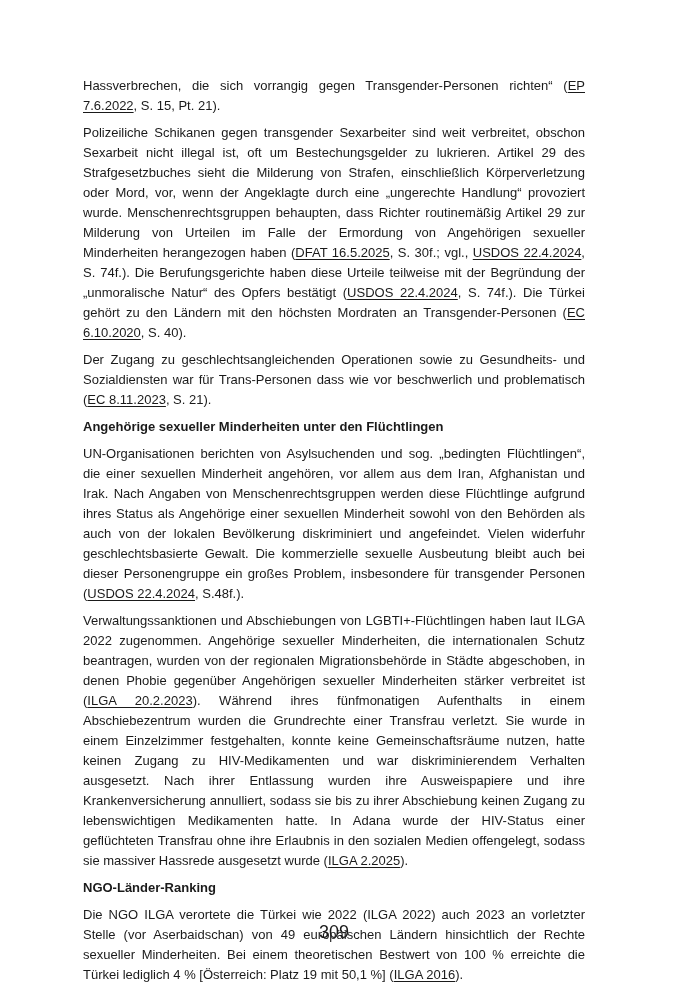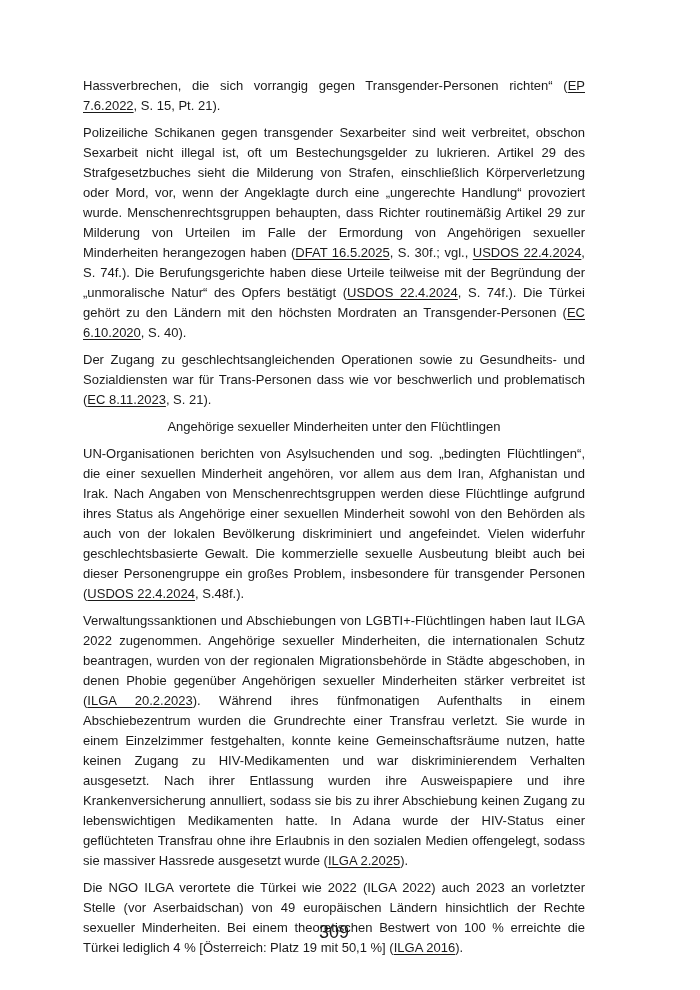--- a/index.html
+++ b/index.html
@@ -28,23 +28,23 @@
   }
   .para {
     font-size: 13px;
     line-height: 20px;
     text-align: justify;
     margin: 0 0 7px 0;
   }
   .heading {
     font-size: 13px;
     line-height: 20px;
-    font-weight: normal;
+    font-weight: bold;
     margin: 0 0 7px 0;
-    text-align: center;
+    text-align: left;
   }
   .ref-link {
     text-decoration: underline;
     text-underline-offset: 2px;
     text-decoration-thickness: 1px;
     color: inherit;
     cursor: pointer;
   }
   .page-number {
     position: absolute;
@@ -66,18 +66,19 @@
   <p class="para"><span>Polizeiliche Schikanen gegen transgender Sexarbeiter sind weit verbreitet, obschon Sexarbeit nicht illegal ist, oft um Bestechungsgelder zu lukrieren. Artikel 29 des Strafgesetzbuches sieht die Milderung von Strafen, einschließlich Körperverletzung oder Mord, vor, wenn der Angeklagte durch eine „ungerechte Handlung“ provoziert wurde. Menschenrechtsgruppen behaupten, dass Richter routinemäßig Artikel 29 zur Milderung von Urteilen im Falle der Ermordung von Angehörigen sexueller Minderheiten herangezogen haben (</span><span class="ref-link">DFAT 16.5.2025</span><span>, S. 30f.; vgl., </span><span class="ref-link">USDOS 22.4.2024</span><span>, S. 74f.). Die Berufungsgerichte haben diese Urteile teilweise mit der Begründung der „unmoralische Natur“ des Opfers bestätigt (</span><span class="ref-link">USDOS 22.4.2024</span><span>, S. 74f.). Die Türkei gehört zu den Ländern mit den höchsten Mordraten an Transgender-Personen (</span><span class="ref-link">EC 6.10.2020</span><span>, S. 40).</span></p>
 
   <p class="para"><span>Der Zugang zu geschlechtsangleichenden Operationen sowie zu Gesundheits- und Sozialdiensten war für Trans-Personen dass wie vor beschwerlich und problematisch (</span><span class="ref-link">EC 8.11.2023</span><span>, S. 21).</span></p>
 
   <h2 class="heading">Angehörige sexueller Minderheiten unter den Flüchtlingen</h2>
 
   <p class="para"><span>UN-Organisationen berichten von Asylsuchenden und sog. „bedingten Flüchtlingen“, die einer sexuellen Minderheit angehören, vor allem aus dem Iran, Afghanistan und Irak. Nach Angaben von Menschenrechtsgruppen werden diese Flüchtlinge aufgrund ihres Status als Angehörige einer sexuellen Minderheit sowohl von den Behörden als auch von der lokalen Bevölkerung diskriminiert und angefeindet. Vielen widerfuhr geschlechtsbasierte Gewalt. Die kommerzielle sexuelle Ausbeutung bleibt auch bei dieser Personengruppe ein großes Problem, insbesondere für transgender Personen (</span><span class="ref-link">USDOS 22.4.2024</span><span>, S.48f.).</span></p>
 
   <p class="para"><span>Verwaltungssanktionen und Abschiebungen von LGBTI+-Flüchtlingen haben laut ILGA 2022 zugenommen. Angehörige sexueller Minderheiten, die internationalen Schutz beantragen, wurden von der regionalen Migrationsbehörde in Städte abgeschoben, in denen Phobie gegenüber Angehörigen sexueller Minderheiten stärker verbreitet ist (</span><span class="ref-link">ILGA 20.2.2023</span><span>). Während ihres fünfmonatigen Aufenthalts in einem Abschiebezentrum wurden die Grundrechte einer Transfrau verletzt. Sie wurde in einem Einzelzimmer festgehalten, konnte keine Gemeinschaftsräume nutzen, hatte keinen Zugang zu HIV-Medikamenten und war diskriminierendem Verhalten ausgesetzt. Nach ihrer Entlassung wurden ihre Ausweispapiere und ihre Krankenversicherung annulliert, sodass sie bis zu ihrer Abschiebung keinen Zugang zu lebenswichtigen Medikamenten hatte. In Adana wurde der HIV-Status einer geflüchteten Transfrau ohne ihre Erlaubnis in den sozialen Medien offengelegt, sodass sie massiver Hassrede ausgesetzt wurde (</span><span class="ref-link">ILGA 2.2025</span><span>).</span></p>
 
+  <h2 class="heading">NGO-Länder-Ranking</h2>
 
   <p class="para"><span>Die NGO ILGA verortete die Türkei wie 2022 (ILGA 2022) auch 2023 an vorletzter Stelle (vor Aserbaidschan) von 49 europäischen Ländern hinsichtlich der Rechte sexueller Minderheiten. Bei einem theoretischen Bestwert von 100 % erreichte die Türkei lediglich 4 % [Österreich: Platz 19 mit 50,1 %] (</span><span class="ref-link">ILGA 2016</span><span>).</span></p>
 
   <div class="page-number">309</div>
 
 </div>
 
 </body></html>

